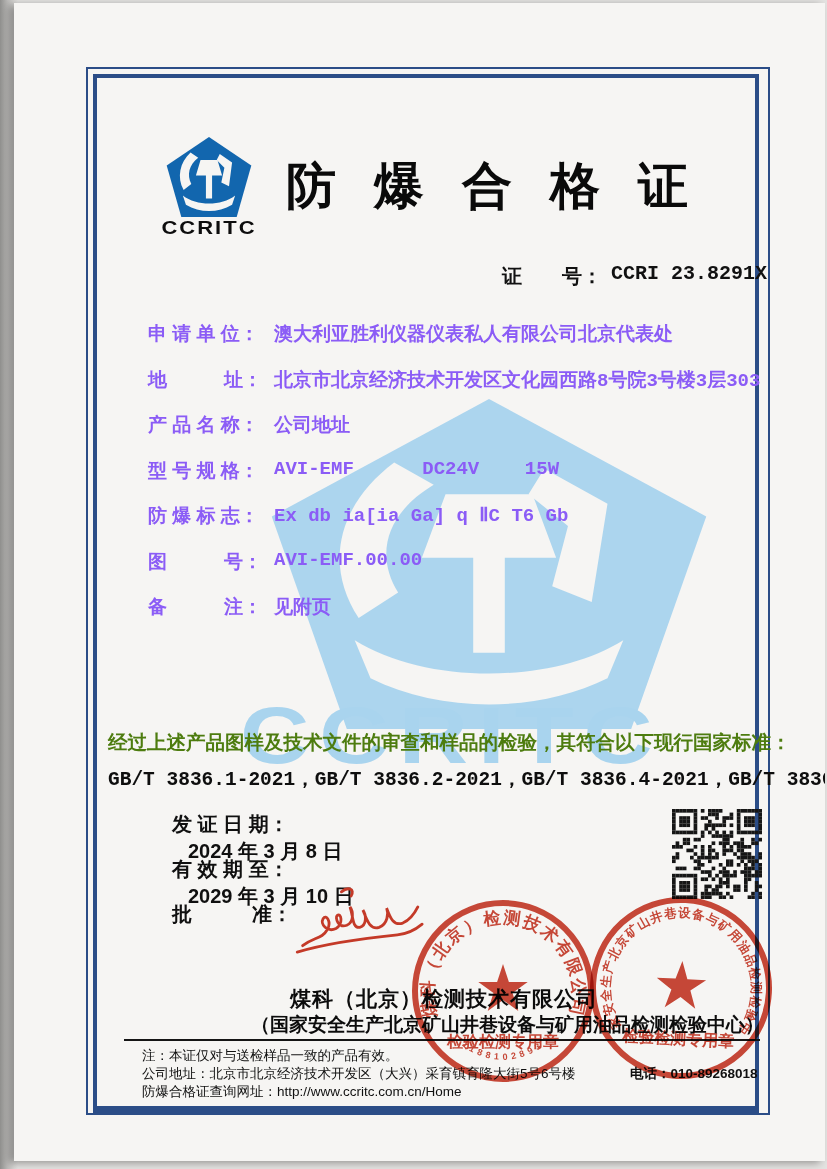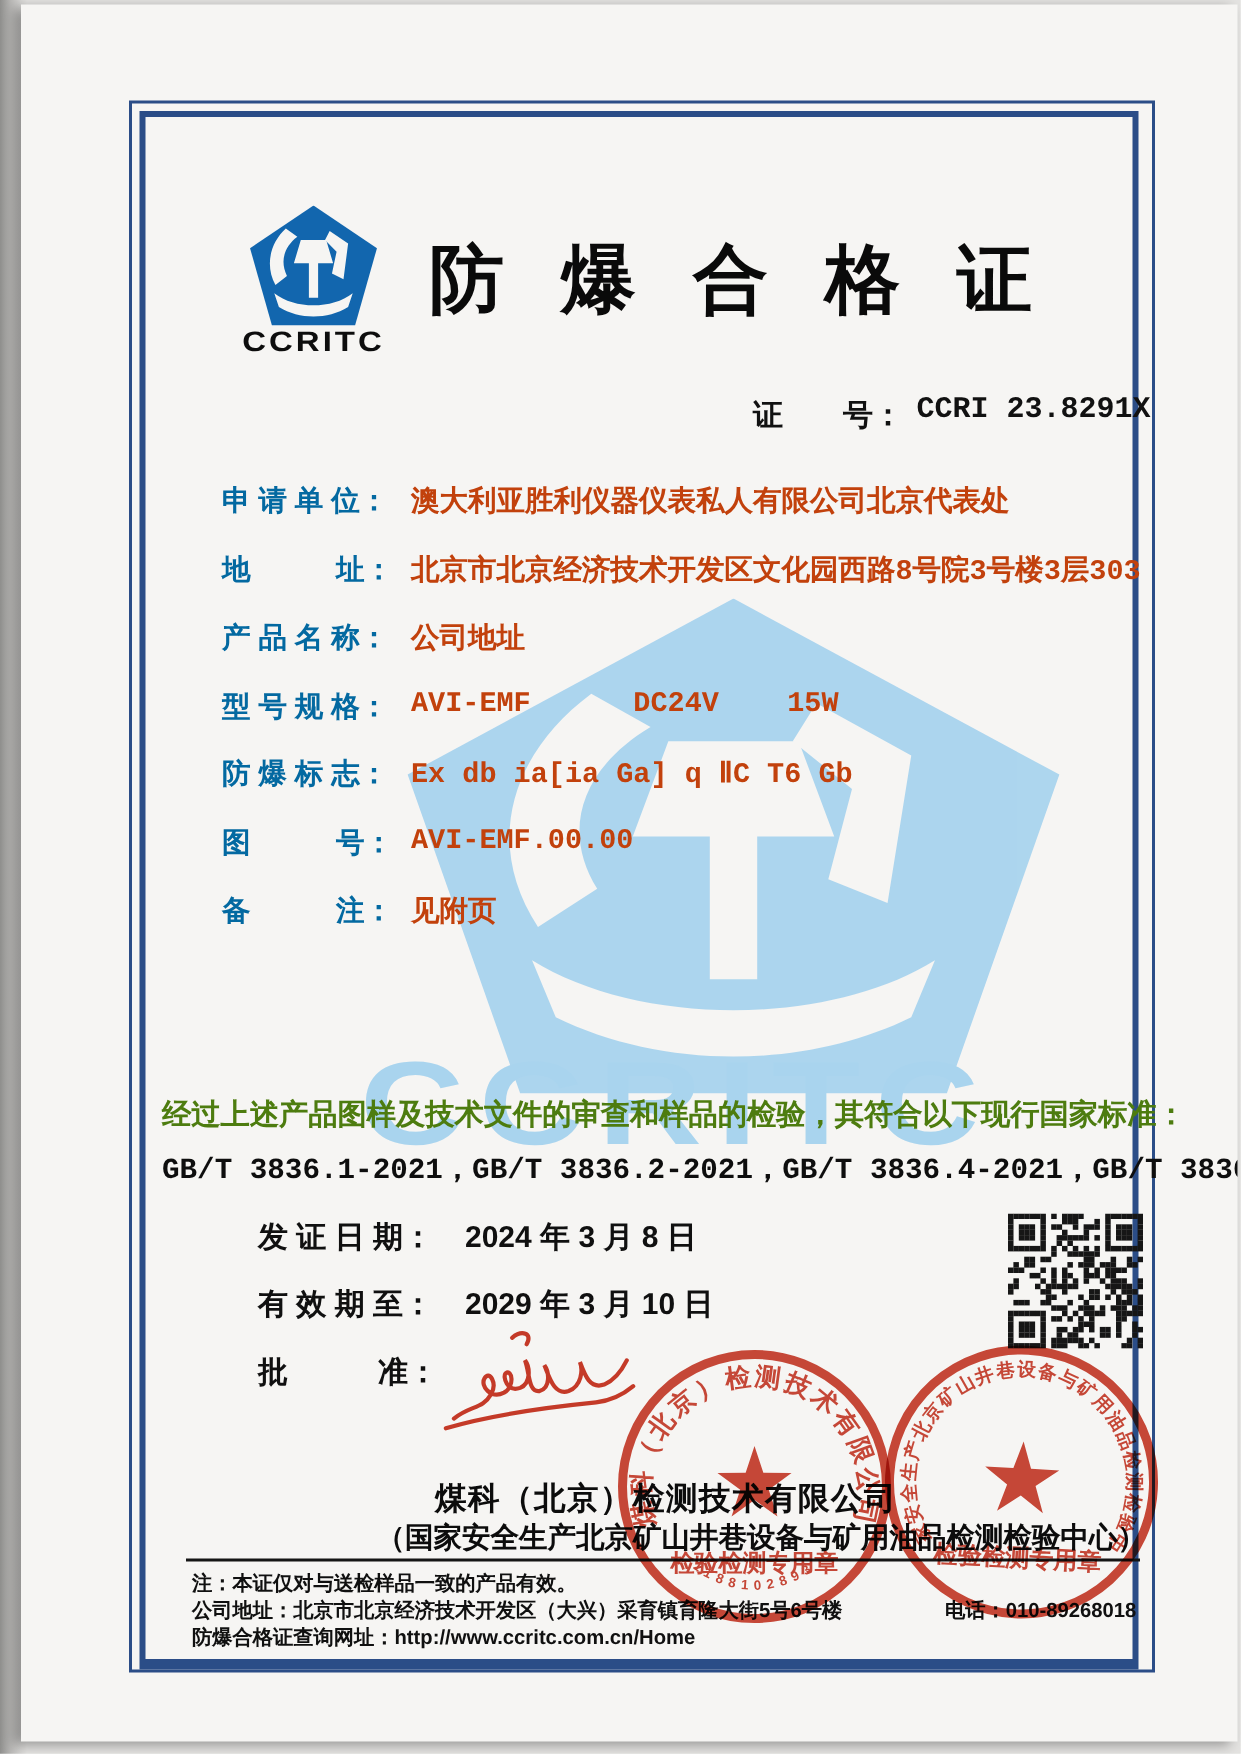--- a/index.html
+++ b/index.html
@@ -14,32 +14,32 @@
   .z1{z-index:1}.z2{z-index:2}.z3{z-index:3}.z4{z-index:4}.z5{z-index:5}
   .logo-svg{left:146px;top:134px;width:98px;height:80px;}
   .wordmark{left:136px;top:212px;width:118px;text-align:center;font-size:22px;font-weight:800;
     letter-spacing:2px;color:#0d0d0d;transform:scaleY(.85);}
   .title{left:272px;top:150px;font-size:50px;font-weight:800;color:#0a0a0a;letter-spacing:38px;white-space:pre;}
   .certno-label{left:488px;top:260px;font-size:20px;font-weight:700;white-space:pre;color:#111;}
   .mono{font-family:"Liberation Mono","DejaVu Sans Mono",monospace;}
   .certno-value{left:597px;top:259px;font-size:20px;font-weight:700;color:#111;}
   .fields{left:134px;top:318px;width:630px;}
   .frow{position:relative;height:45.5px;display:flex;align-items:flex-start;}
-  .frow .lbl{font-size:19px;font-weight:700;white-space:pre;color:#0369a1;width:112px;flex:none;}
-  .frow .val{font-size:19px;font-weight:700;white-space:pre;color:#c2410c;margin-left:14px;}
+  .frow .lbl{font-size:19px;font-weight:700;white-space:pre;color:#8b5cf6;width:112px;flex:none;}
+  .frow .val{font-size:19px;font-weight:700;white-space:pre;color:#8b5cf6;margin-left:14px;}
   .statement1{left:94px;top:726px;width:660px;font-size:19.5px;font-weight:700;color:#4d7c0f;white-space:pre;}
   .statement2{left:94px;top:762px;width:670px;font-size:19.5px;font-weight:700;color:#0e0e0e;white-space:pre;}
   .dates{left:158px;top:808px;width:420px;}
-  .drow{position:relative;height:45px;display:flex;align-items:flex-start;}
+  .drow{position:relative;height:45px;display:flex;align-items:flex-start;flex-direction:column;}
   .drow .lbl{font-size:20px;font-weight:700;white-space:pre;color:#101010;width:122px;flex:none;}
   .drow .val{font-size:20px;font-weight:700;white-space:pre;color:#101010;margin-left:16px;}
   .issuer1{left:120px;top:982px;width:620px;text-align:center;font-size:21px;font-weight:800;color:#0c0c0c;letter-spacing:1px;}
   .issuer2{left:110px;top:1009px;width:640px;text-align:right;font-size:19px;font-weight:800;color:#0c0c0c;}
   .divider{left:110px;top:1036px;width:636px;height:2px;background:#151515;}
-  .fnote{left:114px;width:540px;font-size:13.5px;font-weight:700;color:#101010;line-height:18px;white-space:pre;}
+  .fnote{left:128px;width:540px;font-size:13.5px;font-weight:400;color:#101010;line-height:18px;white-space:pre;}
   .phone{left:616px;top:1062px;font-size:13.5px;font-weight:700;color:#101010;white-space:pre;}
   .wm-logo{left:238px;top:396px;width:474px;height:330px;opacity:.95;}
   .wm-text{left:226px;top:688px;width:520px;font-size:96px;font-weight:800;color:#a9d4ee;
     letter-spacing:10px;transform:scaleY(.82);transform-origin:top left;white-space:nowrap;}
   .qr{left:658px;top:806px;width:90px;height:90px;}
   .sig{left:280px;top:880px;width:140px;height:78px;}
   .stamp{width:192px;height:192px;mix-blend-mode:multiply;opacity:.92;}
   .stamp-left{left:393px;top:892px;}
   .stamp-right{left:571px;top:889px;transform:rotate(3deg);}
 </style>

